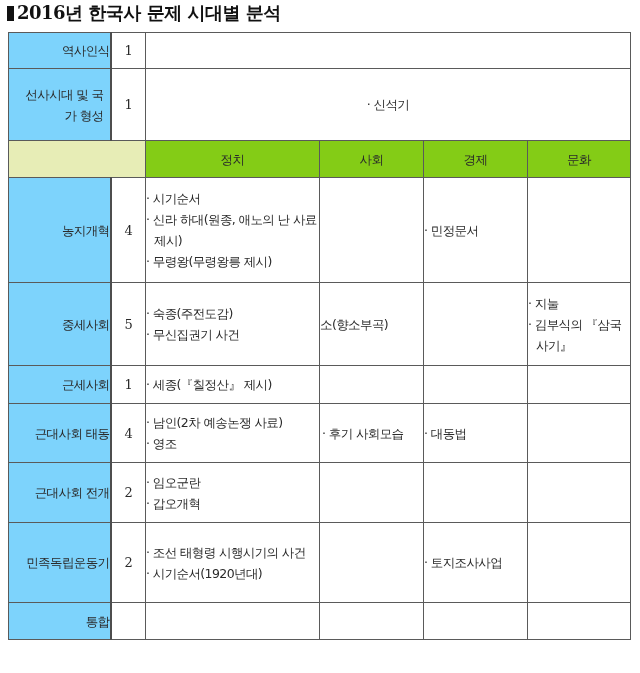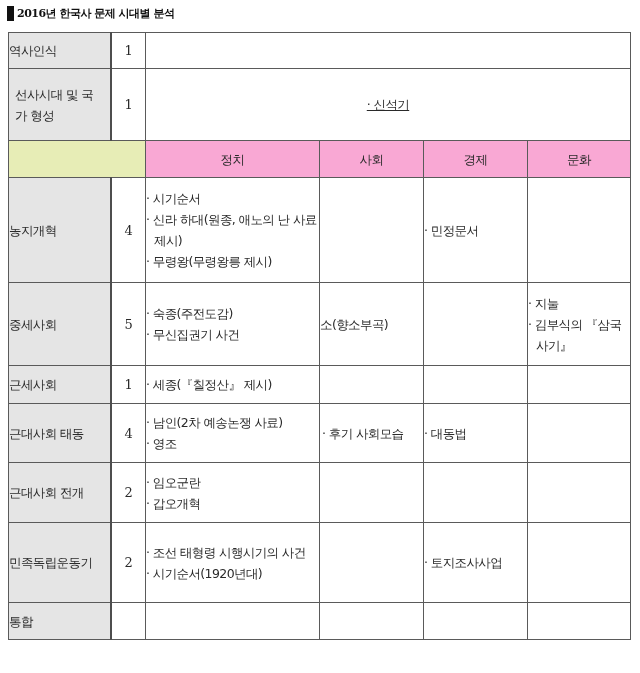--- a/index.html
+++ b/index.html
@@ -5,49 +5,49 @@
     html, body { margin: 0; padding: 0; background: #ffffff; }
     body {
       width: 640px; height: 673px; overflow: hidden; position: relative;
       font-family: "DejaVu Sans", "Liberation Sans", sans-serif;
       color: #2a2a2a;
     }
     .title {
       position: absolute; left: 7px; top: 2px; height: 22px;
       display: flex; align-items: center;
       font-family: "DejaVu Serif", "Liberation Serif", serif;
-      font-weight: bold; font-size: 11px; color: #111;
+      font-weight: bold; font-size: 18px; color: #111;
       letter-spacing: -0.5px;
     }
     .title .marker {
       display: inline-block; width: 7px; height: 15px; background: #111;
       margin-right: 3px;
     }
     table.grid {
       position: absolute; left: 8px; top: 32px;
       width: 622px; border-collapse: collapse; table-layout: fixed;
       font-size: 12.5px; letter-spacing: -0.6px;
     }
     table.grid td {
       border: 1px solid #5a5a5a; padding: 0; vertical-align: middle;
       line-height: 21px;
     }
     td.label {
-      background: #e5e5e5; text-align: left;
+      background: #7dd3fc; text-align: right;
       border-right: 2px solid #4d4d4d !important;
     }
     td.count {
       text-align: center;
       font-family: "DejaVu Serif", "Liberation Serif", serif;
       font-size: 13px;
     }
-    td.hdr { background: #f9a8d4; text-align: center; }
+    td.hdr { background: #84cc16; text-align: center; }
     td.hdr-corner { background: #e7edb6; }
     td.cell { padding: 2px 0 2px 8px; margin-left: 20px; }
-    td.center { text-align: center; text-decoration: underline; }
+    td.center { text-align: center; }
     .item { display: block; padding-left: 8px; text-indent: -8px; }
     .item.noindent { padding-left: 0; text-indent: 0; }
     .plain { display: block; }
   </style>
 </head>
 <body>
 
 <div class="title">
   <span class="marker"></span>
   <span>2016년 한국사 문제 시대별 분석</span>

